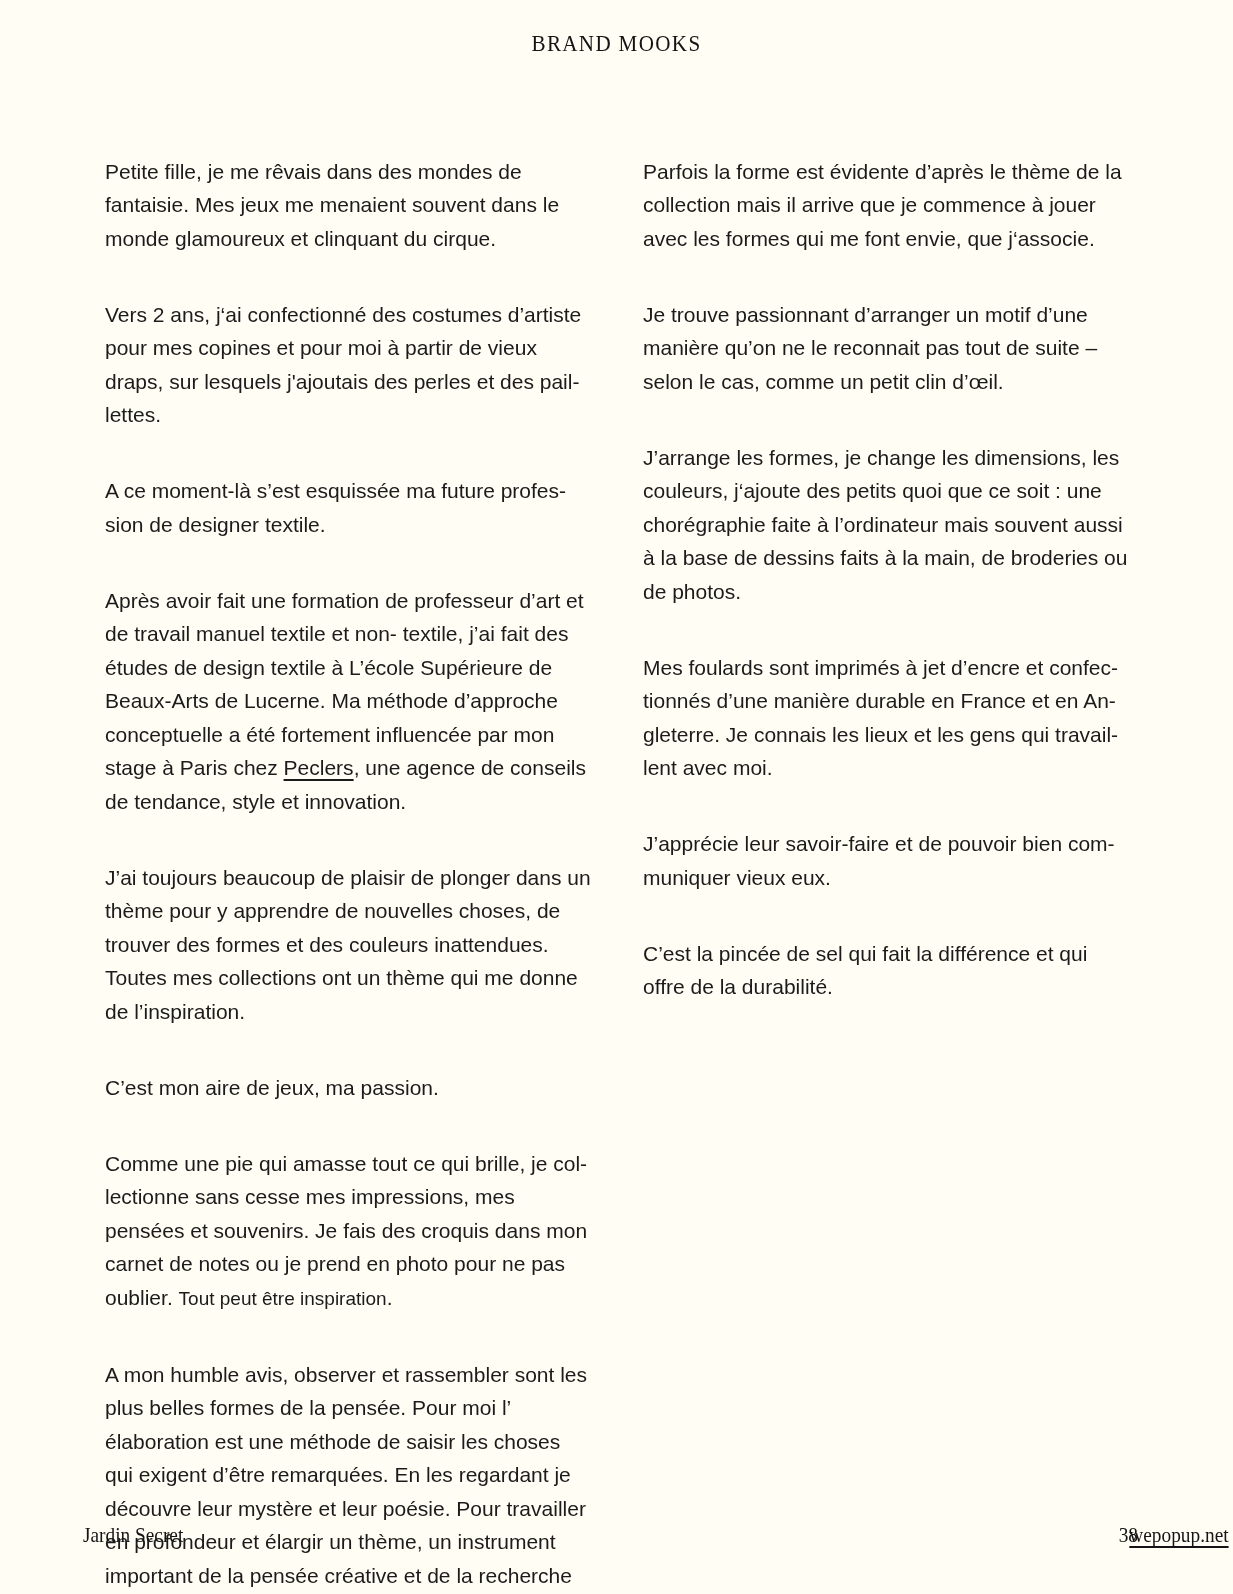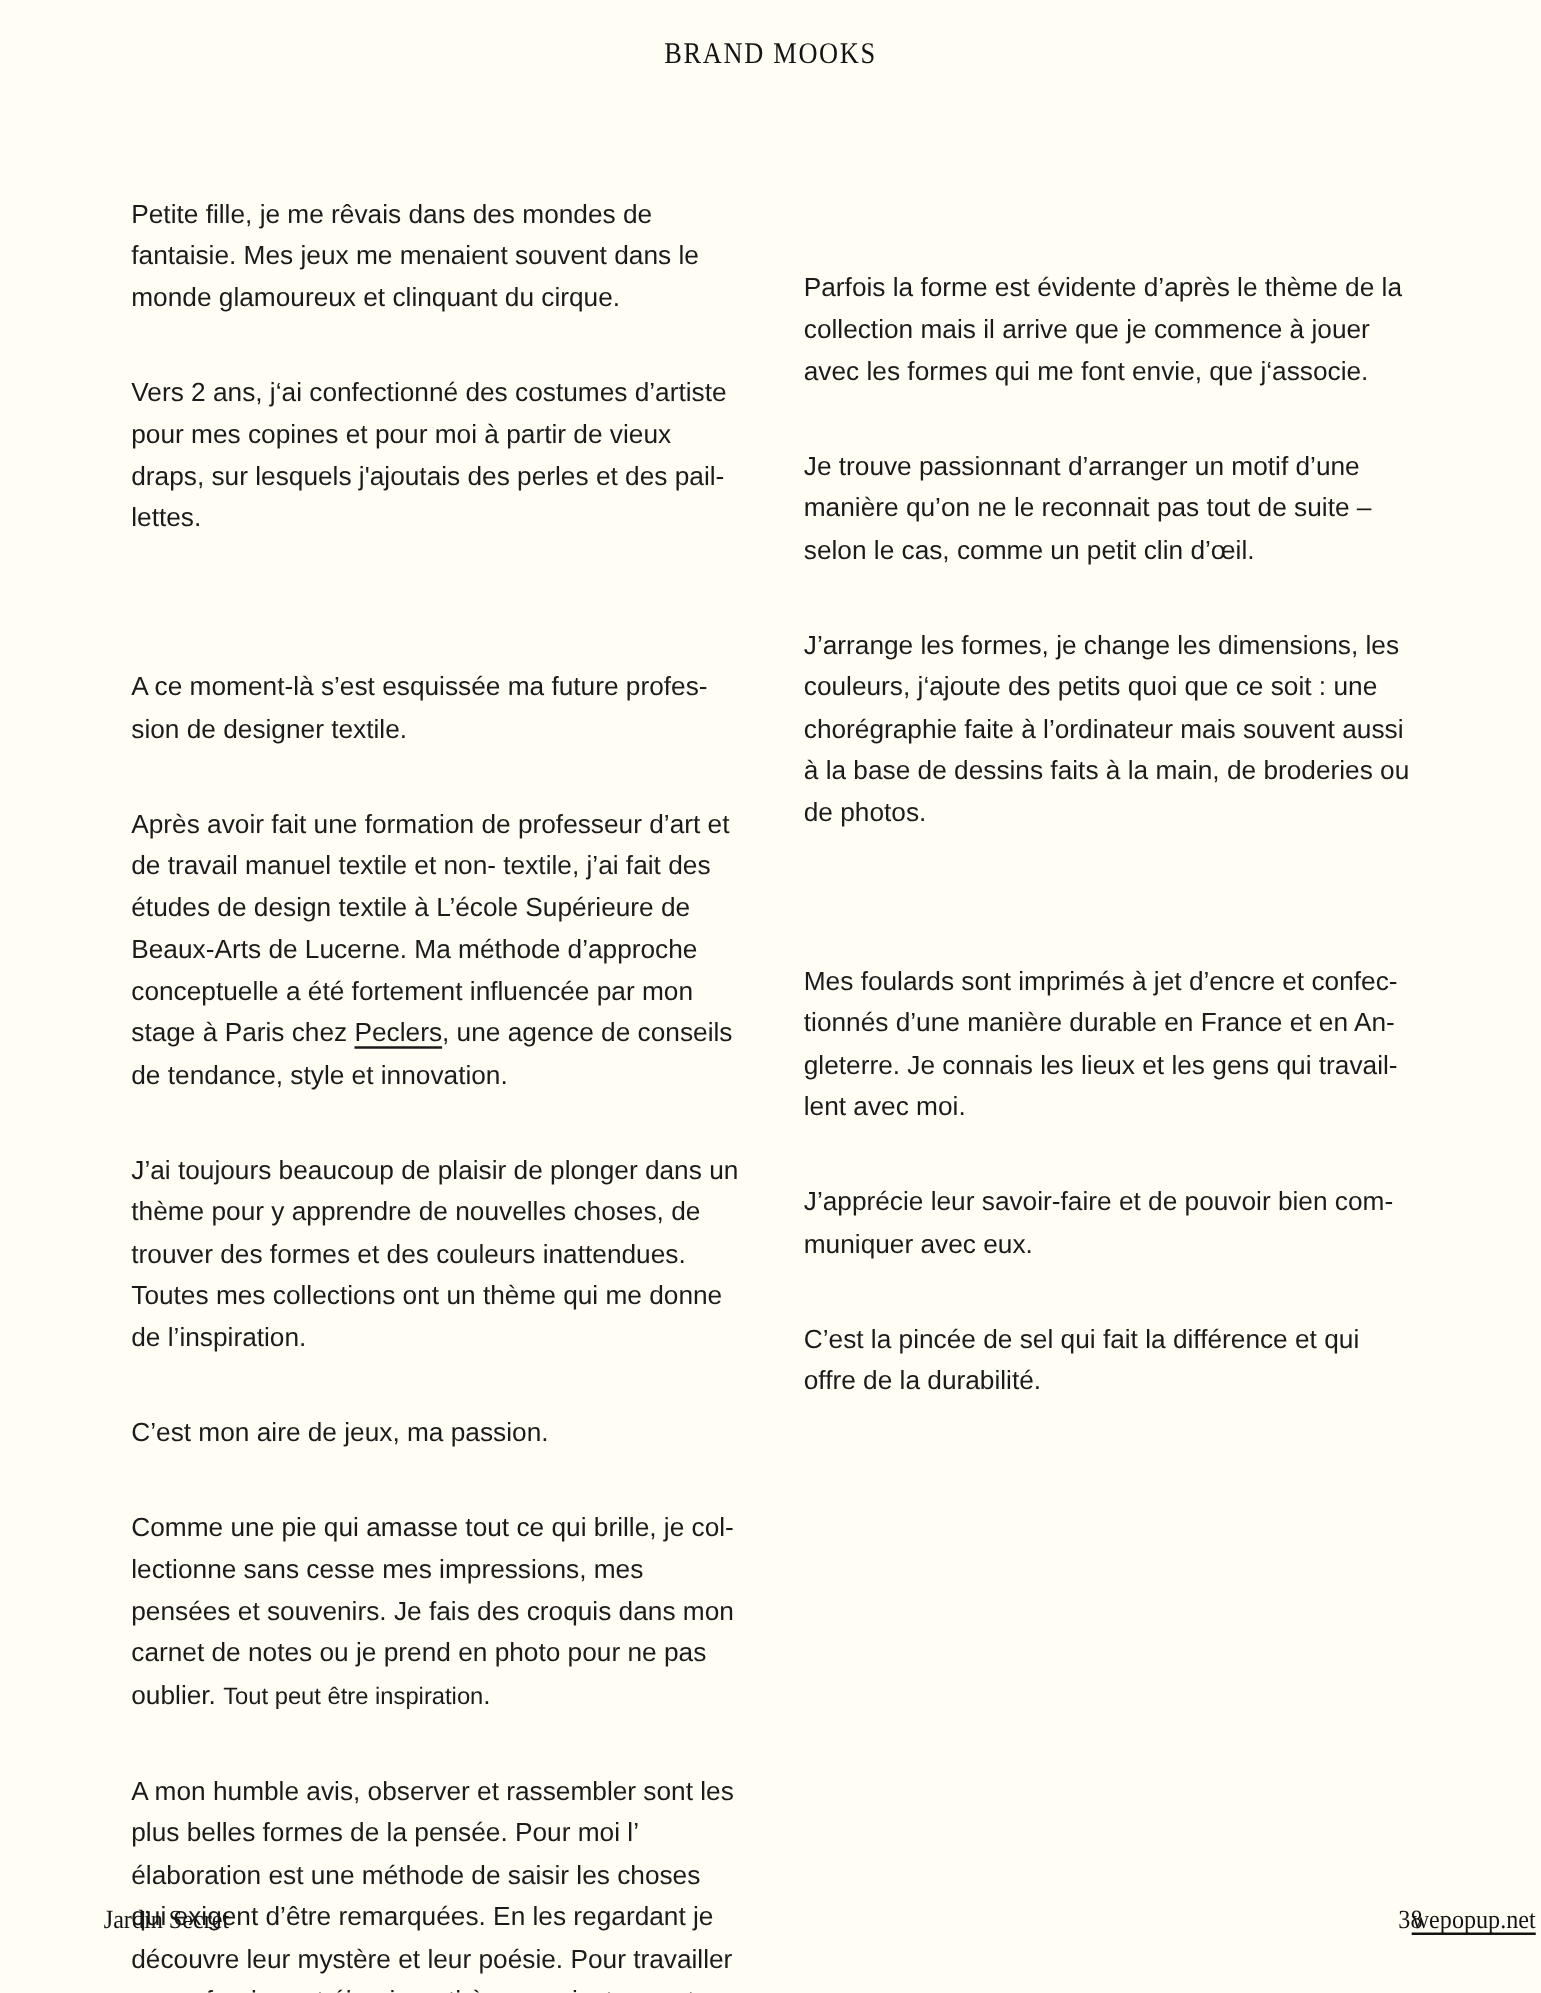--- a/index.html
+++ b/index.html
@@ -30,21 +30,21 @@
     position: absolute;
     top: 121px;
     width: 505px;
     font-size: 21px;
     line-height: 33.5px;
     white-space: pre-line;
   }
   .col-left  { left: 105px; }
   .col-right { left: 643px; }
   .para { margin: 0 0 9px 0; }
-  .gap  { margin-top: 59px; }
+  .gap  { }
   .italic { }
   .big { font-size: 19px; }
   .ul { text-decoration: underline; text-underline-offset: 4px; }
   .footer-left, .footer-center, .footer-right {
     position: absolute;
     top: 1523px;
     font-family: "Liberation Serif", serif;
     font-size: 21px;
     color: #141414;
     transform: scaleX(0.92);
@@ -113,21 +113,21 @@
   <p class="para">J’arrange les formes, je change les dimensions, les
 couleurs, j‘ajoute des petits quoi que ce soit : une
 chorégraphie faite à l’ordinateur mais souvent aussi
 à la base de dessins faits à la main, de broderies ou
 de photos.</p>
   <p class="para gap">Mes foulards sont imprimés à jet d’encre et confec-
 tionnés d’une manière durable en France et en An-
 gleterre. Je connais les lieux et les gens qui travail-
 lent avec moi.</p>
   <p class="para">J’apprécie leur savoir-faire et de pouvoir bien com-
-muniquer avec eux.</p>
+muniquer vieux eux.</p>
   <p class="para">C’est la pincée de sel qui fait la différence et qui
 offre de la durabilité.</p>
   
   
 </div>
 
 <div class="footer-left">Jardin Secret</div>
 <div class="footer-center"><span class="ul">wepopup.net</span></div>
 <div class="footer-right">38</div>
 

